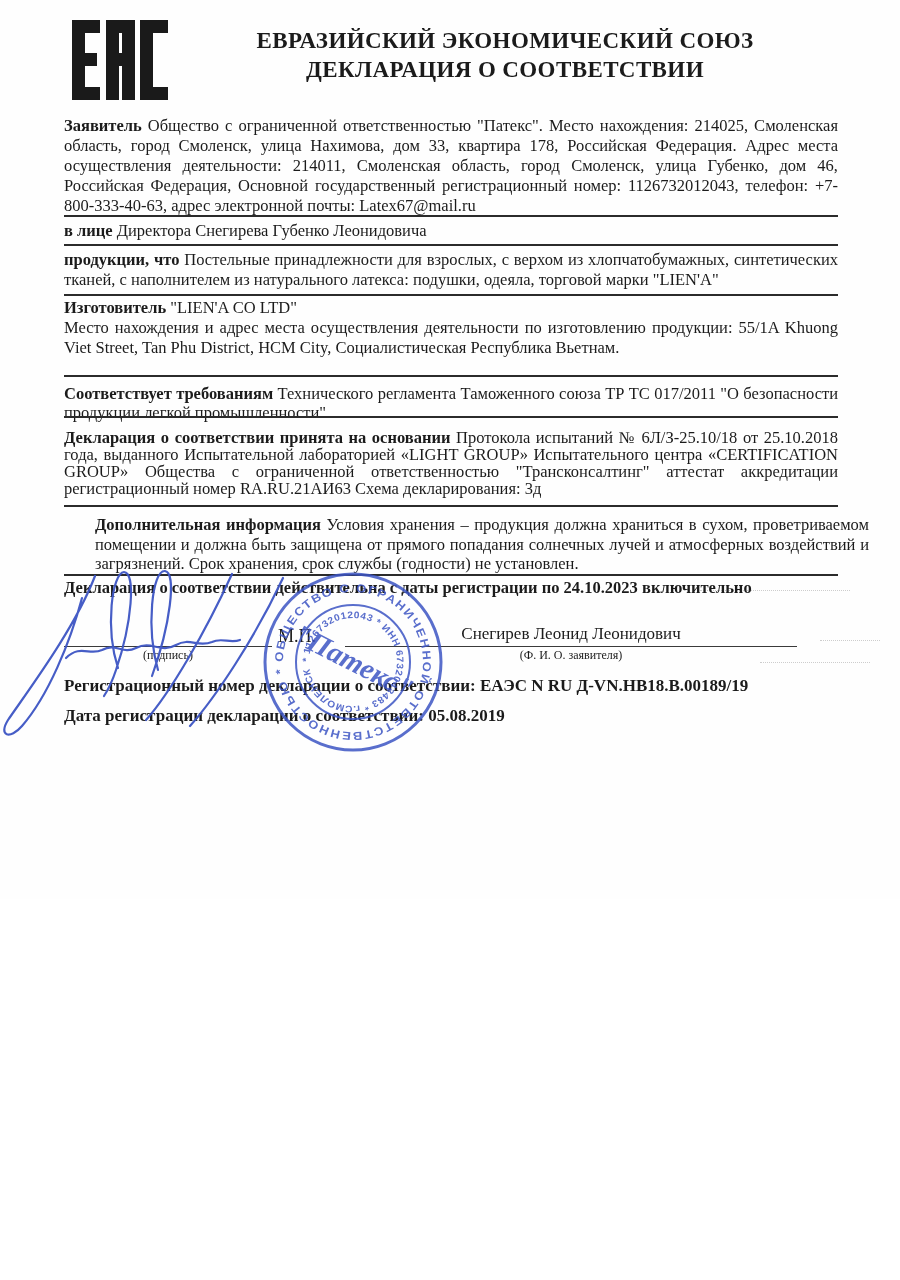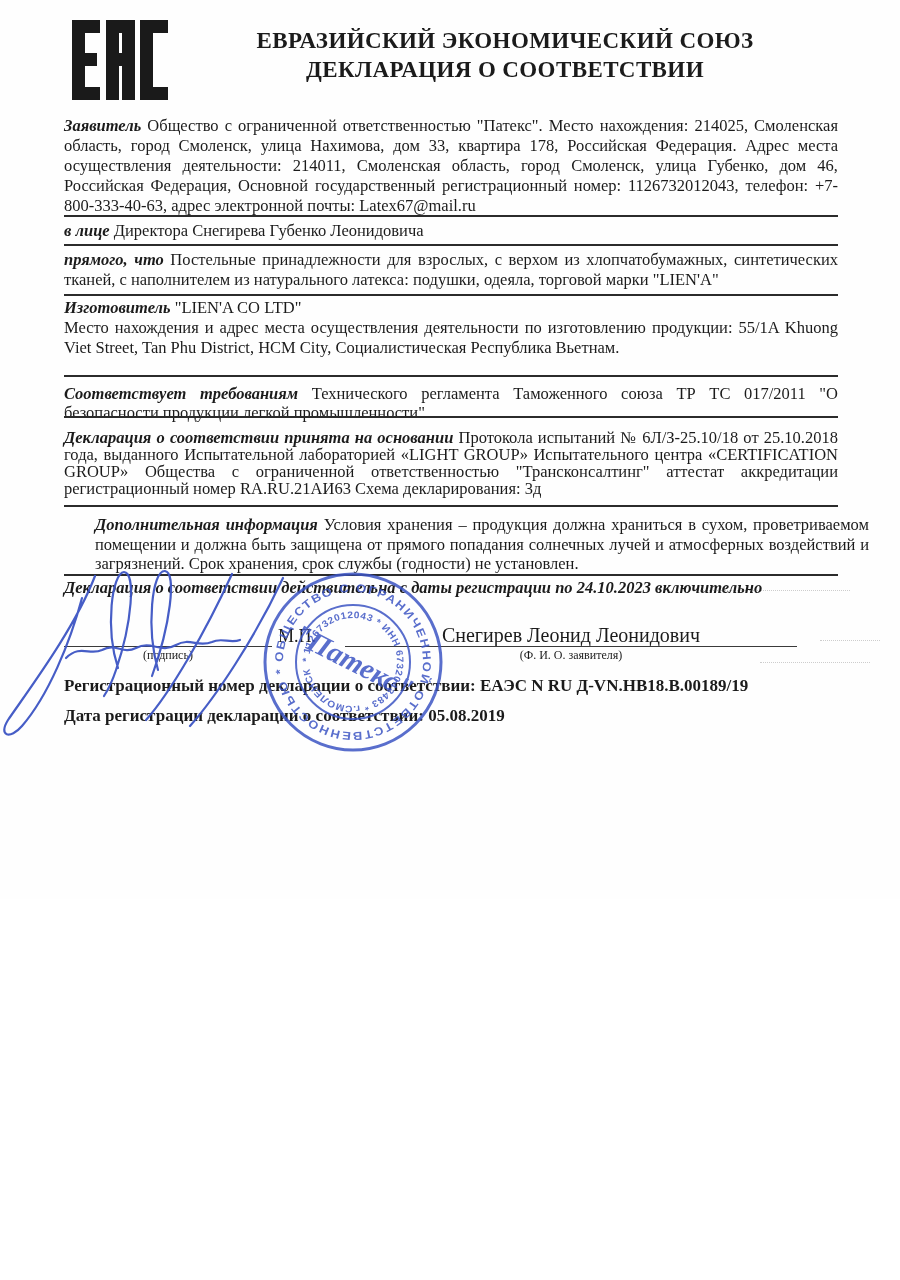--- a/index.html
+++ b/index.html
@@ -1,20 +1,20 @@
 <!DOCTYPE html>
 <html style="--ink-blue: #3d55c4;"><head>
 <meta charset="utf-8">
 <style>
   html,body{margin:0;padding:0;background:#ffffff;}
   .page{position:relative;width:900px;height:899px;background:#fefefe;overflow:hidden;
         font-family:"Liberation Serif","DejaVu Serif",serif;color:#1b1b1b;}
   .abs{position:absolute;}
   .body-text{left:64px;width:774px;font-size:16.5px;line-height:20px;text-align:justify;}
-  .lead{font-weight:bold;font-style:italic;}
+  .lead{font-weight:bold;}
   .rule{left:64px;width:774px;border-top:2px solid #2b2b2b;height:0;}
   .thin{border-top:1.5px solid #3a3a3a;}
   .title-block{left:110px;width:790px;text-align:center;font-weight:bold;
                font-size:23px;line-height:29px;letter-spacing:0.4px;}
   .caption{font-size:12px;text-align:center;}
   .reg-line{left:64px;width:790px;font-size:17px;font-weight:bold;}
   .ink{stroke:var(--ink-blue,#3d55c4);fill:none;stroke-linecap:round;}
   .stamp-text{fill:var(--ink-blue,#3d55c4);font-family:"Liberation Sans","DejaVu Sans",sans-serif;}
   .noise{border-top:1px dotted rgba(60,60,60,0.25);height:0;}
 </style>
@@ -52,21 +52,21 @@
   <div class="abs rule" style="top:215px;"></div>
 
   <div class="abs body-text" style="top:221px;">
     <span class="lead">в лице</span>
     <span>Директора Снегирева Губенко Леонидовича</span>
   </div>
 
   <div class="abs rule" style="top:244px;"></div>
 
   <div class="abs body-text" style="top:250px;">
-    <span class="lead">прямого, что</span>
+    <span class="lead">продукции, что</span>
     <span>Постельные принадлежности для взрослых, с верхом из хлопчатобумажных, синтетических тканей, с наполнителем из натурального латекса: подушки, одеяла, торговой марки "LIEN'A"</span>
   </div>
 
   <div class="abs rule" style="top:294px;"></div>
 
   <div class="abs body-text" style="top:298px;">
     <div>
       <span class="lead">Изготовитель</span>
       <span>"LIEN'A CO LTD"</span>
     </div>
@@ -100,21 +100,21 @@
 
   <div class="abs noise" style="left:700px;top:590px;width:150px;"></div>
   <div class="abs noise" style="left:820px;top:640px;width:60px;"></div>
   <div class="abs noise" style="left:760px;top:662px;width:110px;"></div>
 
   <div class="abs" style="left:278px;top:626px;font-size:18px;">М.П.</div>
 
   <div class="abs thin" style="left:64px;top:646px;width:208px;"></div>
   <div class="abs caption" style="left:64px;top:648px;width:208px;">(подпись)</div>
 
-  <div class="abs" style="left:345px;top:624px;width:452px;text-align:center;font-size:20px;">Снегирев Леонид Леонидович</div>
+  <div class="abs" style="left:345px;top:624px;width:452px;text-align:center;font-size:17px;">Снегирев Леонид Леонидович</div>
   <div class="abs thin" style="left:345px;top:646px;width:452px;"></div>
   <div class="abs caption" style="left:345px;top:648px;width:452px;">(Ф. И. О. заявителя)</div>
 
   <div class="abs reg-line" style="top:676px;">
     <span>Регистрационный номер декларации о соответствии:</span>
     <span>ЕАЭС N RU Д-VN.НВ18.В.00189/19</span>
   </div>
   <div class="abs reg-line" style="top:706px;">
     <span>Дата регистрации декларации о соответствии:</span>
     <span>05.08.2019</span>

